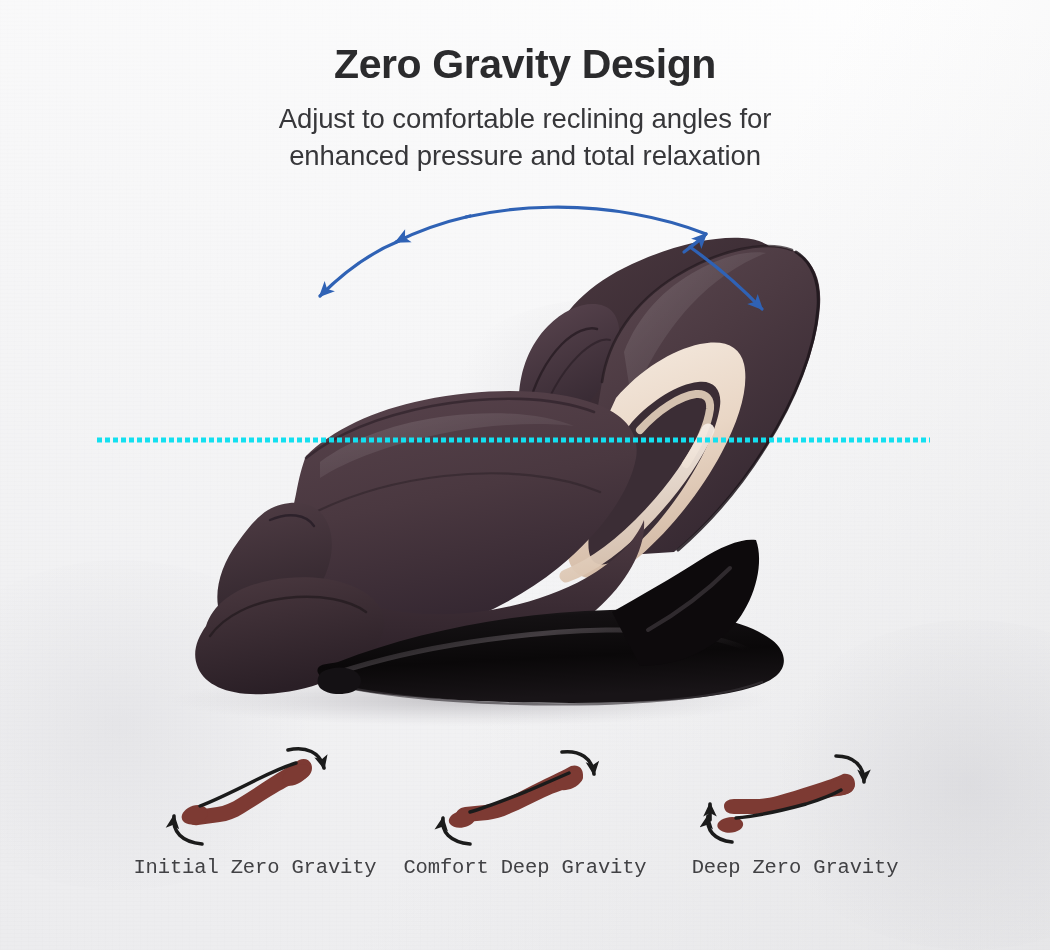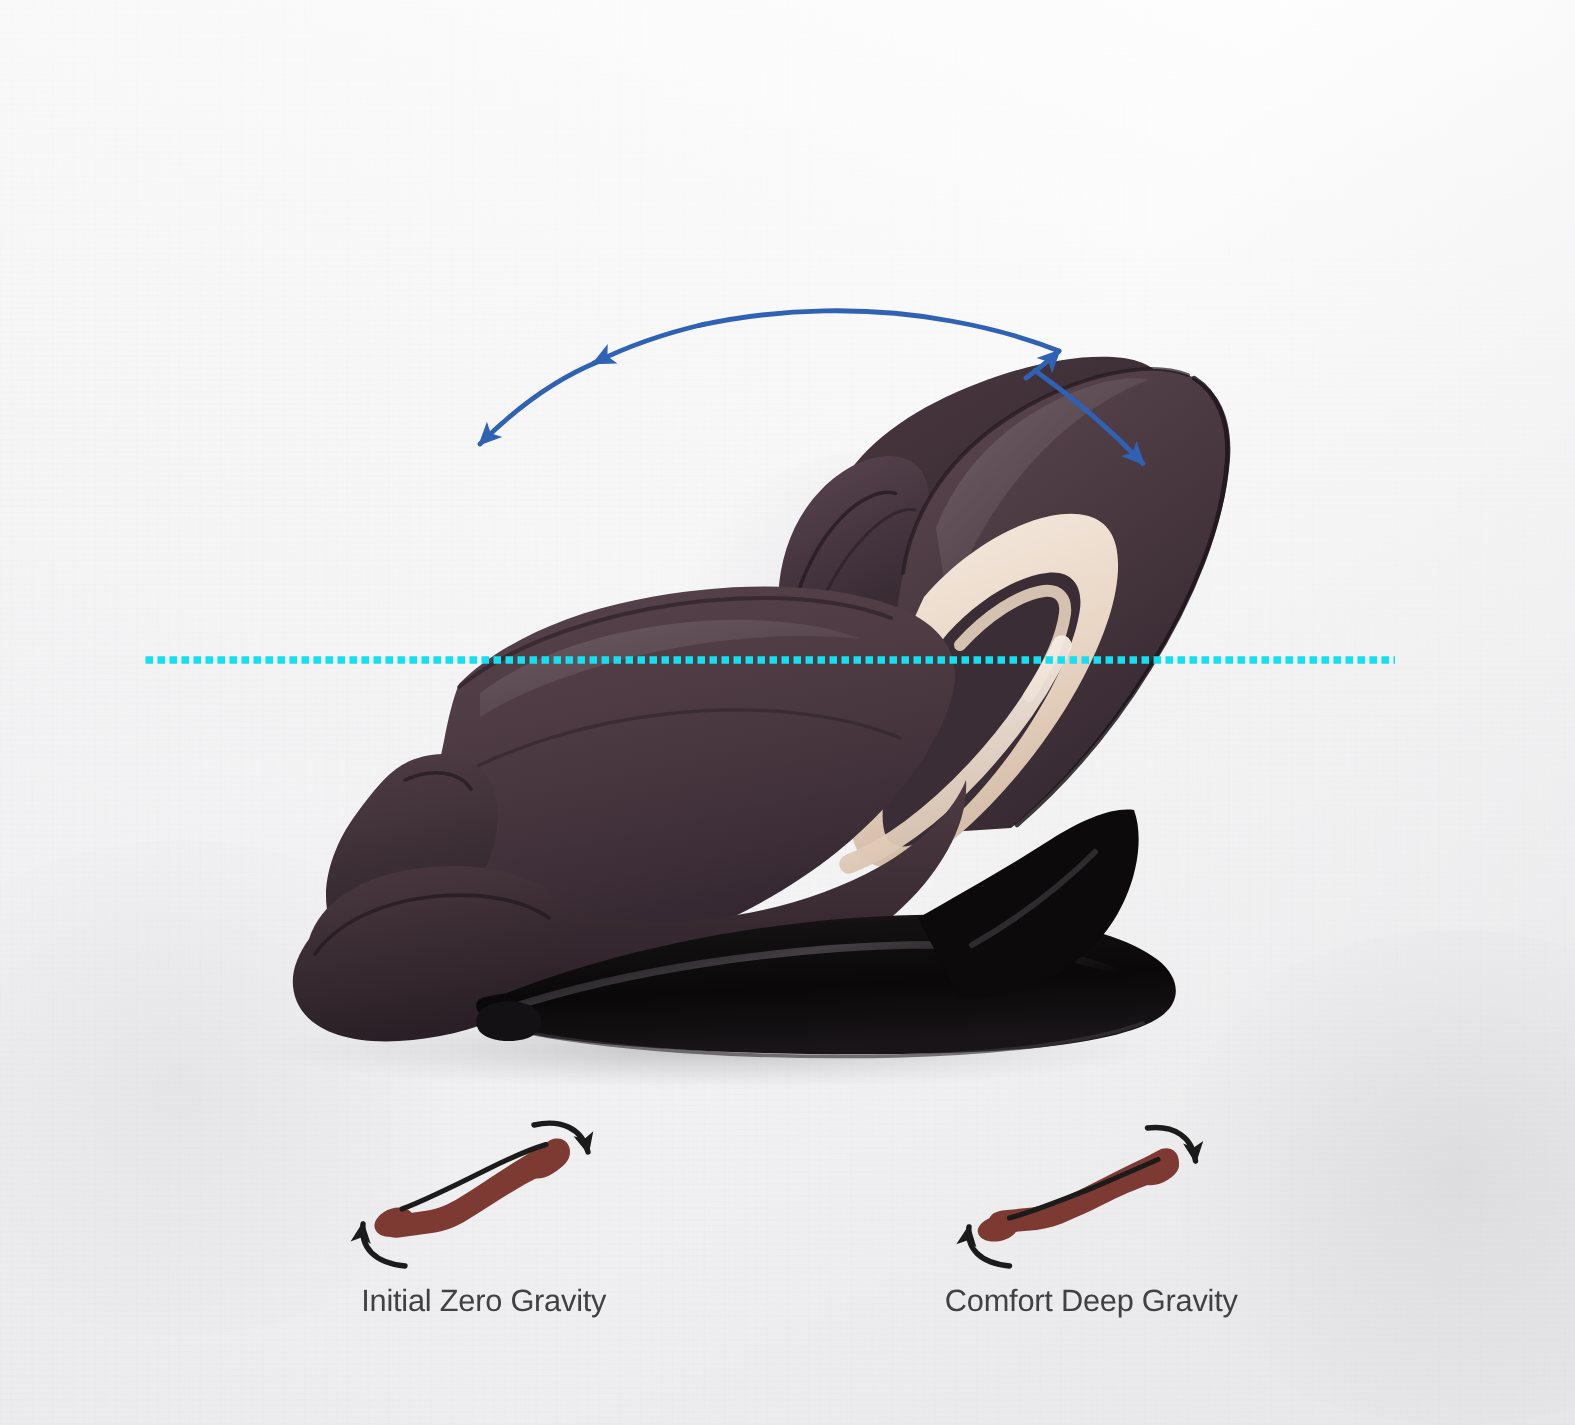--- a/index.html
+++ b/index.html
@@ -88,31 +88,39 @@
     height: 108px;
     display: block;
   }
   .pose-caption {
     margin-top: 6px;
     font-size: 20.5px;
     font-weight: 400;
     color: #414144;
     letter-spacing: -0.15px;
     white-space: nowrap;
+    font-family: Liberation Mono, monospace;
   }
 </style>
 </head>
 <body>
 
 <div id="stage">
 
   <div class="bg-blotch" style="left:430px; top:300px; width:330px; height:240px; background:radial-gradient(circle, rgba(216,216,220,0.5) 0%, rgba(216,216,220,0) 70%);"></div>
   <div class="bg-blotch" style="left:760px; top:620px; width:420px; height:330px; background:radial-gradient(circle, rgba(205,205,210,0.45) 0%, rgba(205,205,210,0) 72%);"></div>
   <div class="bg-blotch" style="left:-90px; top:560px; width:420px; height:330px; background:radial-gradient(circle, rgba(210,210,215,0.35) 0%, rgba(210,210,215,0) 72%);"></div>
 
+  <div class="headline-block">
+    <h1 class="headline">Zero Gravity Design</h1>
+    <p class="subhead">
+      <span class="l1">Adjust to comfortable reclining angles for</span>
+      <span class="l2">enhanced pressure and total relaxation</span>
+    </p>
+  </div>
 
   <svg id="art" viewBox="0 0 1050 950">
     <defs>
 
       <linearGradient id="gBack" x1="0" y1="0" x2="0.55" y2="1">
         <stop offset="0%" stop-color="#5d4951"></stop>
         <stop offset="45%" stop-color="#4c3a42"></stop>
         <stop offset="100%" stop-color="#342730"></stop>
       </linearGradient>
       <linearGradient id="gBackSide" x1="0.1" y1="0" x2="0.9" y2="1">
@@ -360,15 +368,41 @@
           <path d="M134,31 c8,-4 15,-3 18,1 c3,4 -1,10 -9,14 c-7,3 -14,3 -17,-1 c-3,-4 0,-10 8,-14 Z" fill="#7d3a33"></path>
           <path d="M27,70 c6,-4 14,-3 17,1 c4,4 1,10 -6,13 c-7,3 -15,2 -18,-2 c-3,-4 0,-9 7,-12 Z" fill="#7d3a33"></path>
           <path d="M40,70 C58,65 80,56 100,48 C116,41 130,35 139,31" fill="none" stroke="#1b1b1b" stroke-width="3.4" stroke-linecap="round"></path>
         </g>
         <path d="M132,10 C150,8 162,16 164,32" fill="none" stroke="#1b1b1b" stroke-width="3.6" stroke-linecap="round" marker-end="url(#mArrowDark)"></path>
         <path d="M40,102 C20,100 11,90 13,76" fill="none" stroke="#1b1b1b" stroke-width="3.6" stroke-linecap="round" marker-end="url(#mArrowDark)"></path>
       </svg>
       <div class="pose-caption">Comfort Deep Gravity</div>
     </div>
 
+    <div class="icon-cell">
+      <svg class="pose-art" viewBox="0 0 190 108">
+        <g>
+          <path d="M143,32
+                   c7,-1 12,3 12,10
+                   c0,6 -5,10 -12,11
+                   c-7,1 -17,3 -29,6
+                   c-14,4 -26,8 -36,10
+                   c-8,2 -15,3 -22,3
+                   l-22,0
+                   c-6,0 -10,-3 -10,-8
+                   c0,-4 4,-7 10,-7
+                   l21,0
+                   c7,0 14,-1 22,-3
+                   c11,-3 23,-7 36,-11
+                   c13,-4 24,-8 30,-11 Z" fill="#7d3a33"></path>
+          <path d="M137,38 c8,-3 15,-1 17,3 c2,5 -2,10 -10,12 c-8,2 -14,0 -16,-4 c-2,-5 1,-9 9,-11 Z" fill="#7d3a33"></path>
+          <path d="M26,76 c6,-2 13,-1 16,3 c3,4 0,9 -7,11 c-7,2 -14,0 -17,-4 c-2,-4 1,-8 8,-10 Z" fill="#7d3a33"></path>
+          <path d="M36,76 C58,74 84,68 106,62 C122,57 134,52 141,48" fill="none" stroke="#1b1b1b" stroke-width="3.4" stroke-linecap="round"></path>
+        </g>
+        <path d="M136,14 C154,14 164,24 164,40" fill="none" stroke="#1b1b1b" stroke-width="3.6" stroke-linecap="round" marker-end="url(#mArrowDark)"></path>
+        <path d="M32,100 C14,98 6,88 8,74" fill="none" stroke="#1b1b1b" stroke-width="3.6" stroke-linecap="round" marker-end="url(#mArrowDark)"></path>
+        <path d="M10,78 L10,62" fill="none" stroke="#1b1b1b" stroke-width="3.6" stroke-linecap="round" marker-end="url(#mArrowDark)"></path>
+      </svg>
+      <div class="pose-caption">Deep Zero Gravity</div>
+    </div>
   </div>
 
 </div>
 
 </body></html>

